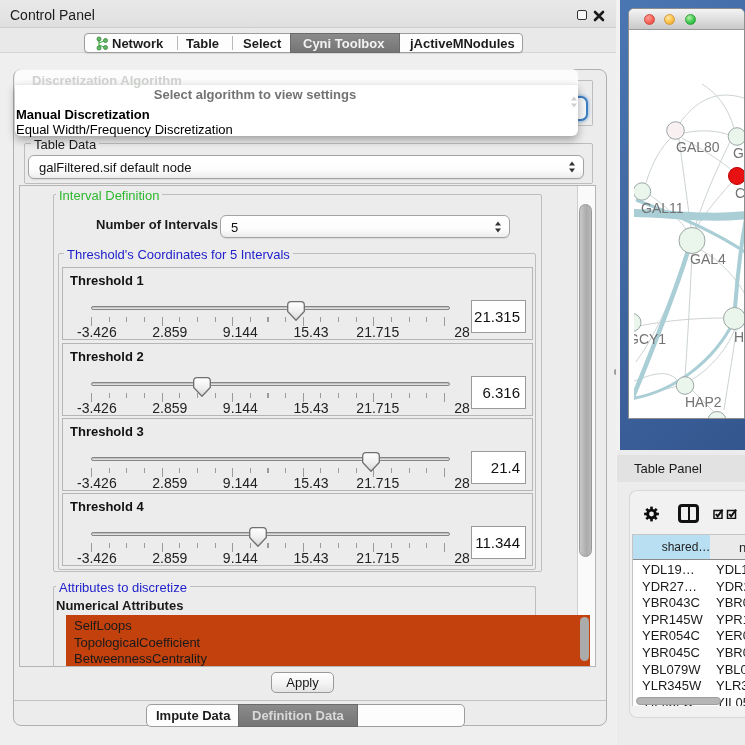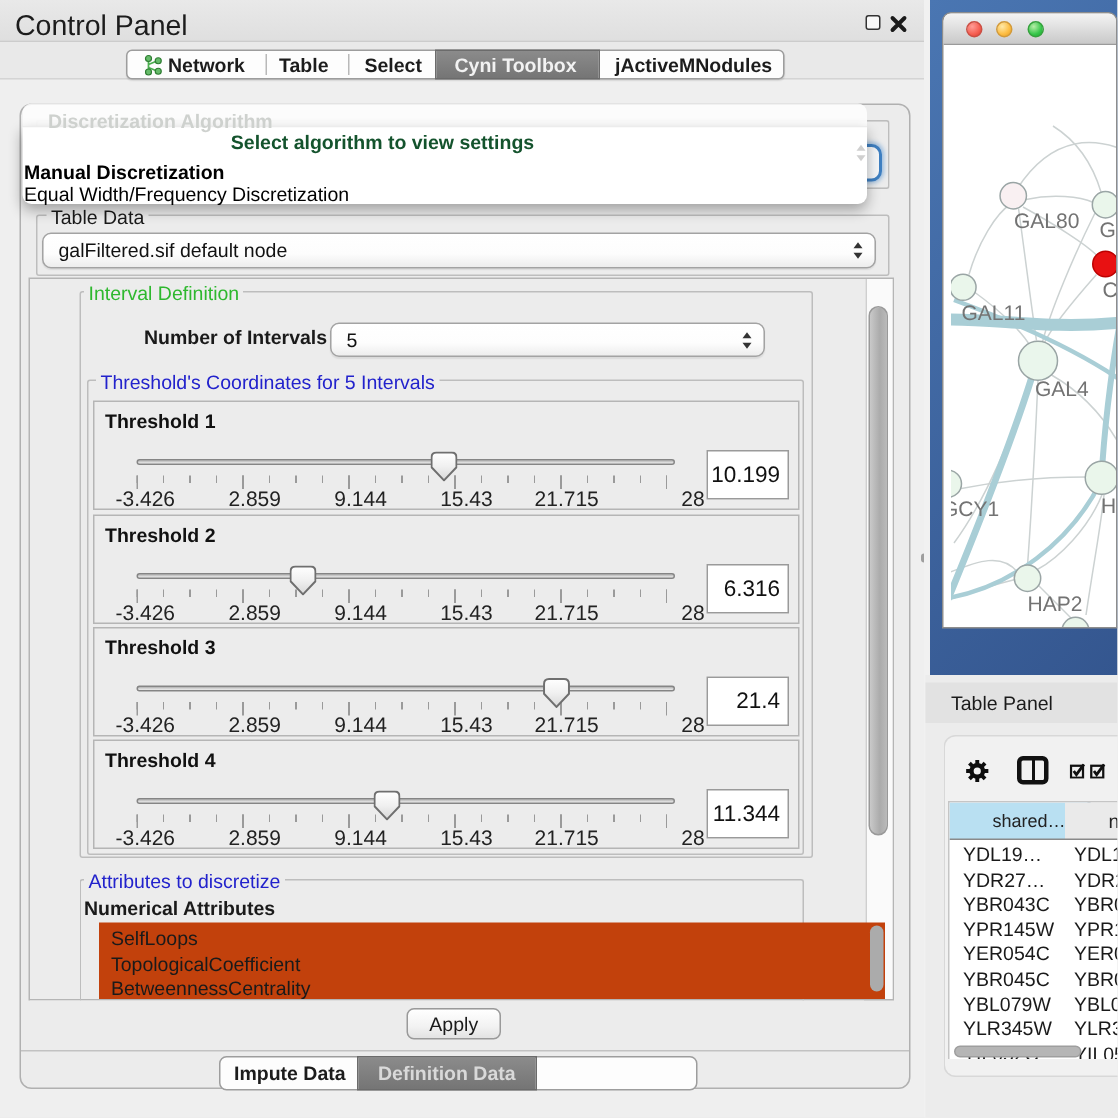--- a/index.html
+++ b/index.html
@@ -29,21 +29,21 @@
   .vbox { position:absolute; left:408px; top:32px; width:55px; height:33px; background:#fff; border:1px solid #9a9a9a; font-size:15px; color:#111; text-align:right; line-height:32px; padding-right:5px; }
   .thumb { position:absolute; top:33px; width:18px; height:20px; }
   .rowtxt { font-size:13px; white-space:pre; }
 </style>
 </head>
 <body>
 
 <div class="abs" style="left:0;top:0;width:616px;height:745px;background:#efefef;"></div>
 
 <div class="abs" style="left:0;top:0;width:616px;height:28px;background:linear-gradient(#e9e9e9,#dfdfdf);border-bottom:1px solid #cccccc;"></div>
-<div class="abs" style="left:10px;top:7px;font-size:19px;color:#1c1c1c;text-align:right;">Control Panel</div>
+<div class="abs" style="left:10px;top:7px;font-size:14px;color:#1c1c1c;text-align:right;">Control Panel</div>
 
 <div class="abs" style="left:577px;top:10px;width:10px;height:10px;border:1.5px solid #333;border-radius:2px;background:#f8f8f8;"></div>
 <svg class="abs" style="left:593px;top:10px;" width="12" height="12" viewBox="0 0 12 12">
   <path d="M2 2 L10 10 M10 2 L2 10" stroke="#1a1a1a" stroke-width="2.6" stroke-linecap="round"></path>
 </svg>
 
 <div class="abs" style="left:0;top:28px;width:616px;height:25px;background:#e9e9e9;border-bottom:1px solid #d4d4d4;"></div>
 
 <div class="abs" style="left:84px;top:33px;width:439px;height:20px;background:#fdfdfd;border:1px solid #9d9d9d;border-radius:4px;box-shadow:0 1px 1px rgba(0,0,0,.1);"></div>
 <svg class="abs" style="left:95px;top:36px;" width="14" height="15" viewBox="0 0 14 15">
@@ -106,21 +106,21 @@
     <div class="ticksM"></div>
   <div class="tick-lab" style="left:3.7px;">-3.426</div>
   <div class="tick-lab" style="left:74.3px;">2.859</div>
   <div class="tick-lab" style="left:144.9px;">9.144</div>
   <div class="tick-lab" style="left:215.5px;">15.43</div>
   <div class="tick-lab" style="left:286.2px;">21.715</div>
   <div class="tick-lab" style="left:356.8px;">28</div>
   <svg class="thumb" style="left:223.8px;" width="18" height="20" viewBox="0 0 18 20">
     <path d="M4 0.7 L14 0.7 Q17.3 0.7 17.3 4 L17.3 10.5 L9 19.3 L0.7 10.5 L0.7 4 Q0.7 0.7 4 0.7 Z" fill="url(#tg)" stroke="#6f6f6f" stroke-width="1.3"></path>
   </svg>
-  <div class="vbox">10.199</div>
+  <div class="vbox">21.315</div>
 </div>
 
 <div class="tpanel" style="top:343px;">
   <div class="tlabel">Threshold 2</div>
   <div class="track"></div>
   <div class="ticks"></div>
     <div class="ticksM"></div>
   <div class="tick-lab" style="left:3.7px;">-3.426</div>
   <div class="tick-lab" style="left:74.3px;">2.859</div>
   <div class="tick-lab" style="left:144.9px;">9.144</div>
@@ -319,15 +319,15 @@
 </div>
 
 <div class="abs" style="left:15px;top:69px;width:563px;height:16px;background:rgba(255,255,255,0.82);border-radius:6px 6px 0 0;"></div>
 <div class="abs" style="left:15px;top:84px;width:563px;height:52px;background:#ffffff;border-radius:0 0 6px 6px;border-top:1px solid #ececec;box-shadow:0 4px 9px rgba(0,0,0,0.32);"></div>
 
 <div class="abs" style="left:29px;top:73px;font-size:13px;color:#ced1ce;font-weight:bold;background:transparent;padding:0 3px;">Discretization Algorithm</div>
 <div class="carets" style="position:absolute;right:auto;left:571px;top:102px;">
     <span class="u" style="border-bottom-color:#cfcfcf;"></span>
     <span class="d" style="border-top-color:#cfcfcf;"></span>
   </div>
-<div class="abs" style="left:15px;top:87px;width:480px;text-align:center;font-size:13px;font-weight:bold;color:#14532d;">Select algorithm to view settings</div>
+<div class="abs" style="left:15px;top:87px;width:480px;text-align:center;font-size:13px;font-weight:bold;color:#737373;">Select algorithm to view settings</div>
 <div class="abs" style="left:16px;top:107px;font-size:13px;font-weight:bold;color:#000;">Manual Discretization</div>
 <div class="abs" style="left:16px;top:122px;font-size:13px;color:#000;">Equal Width/Frequency Discretization</div>
 
 </body></html>

